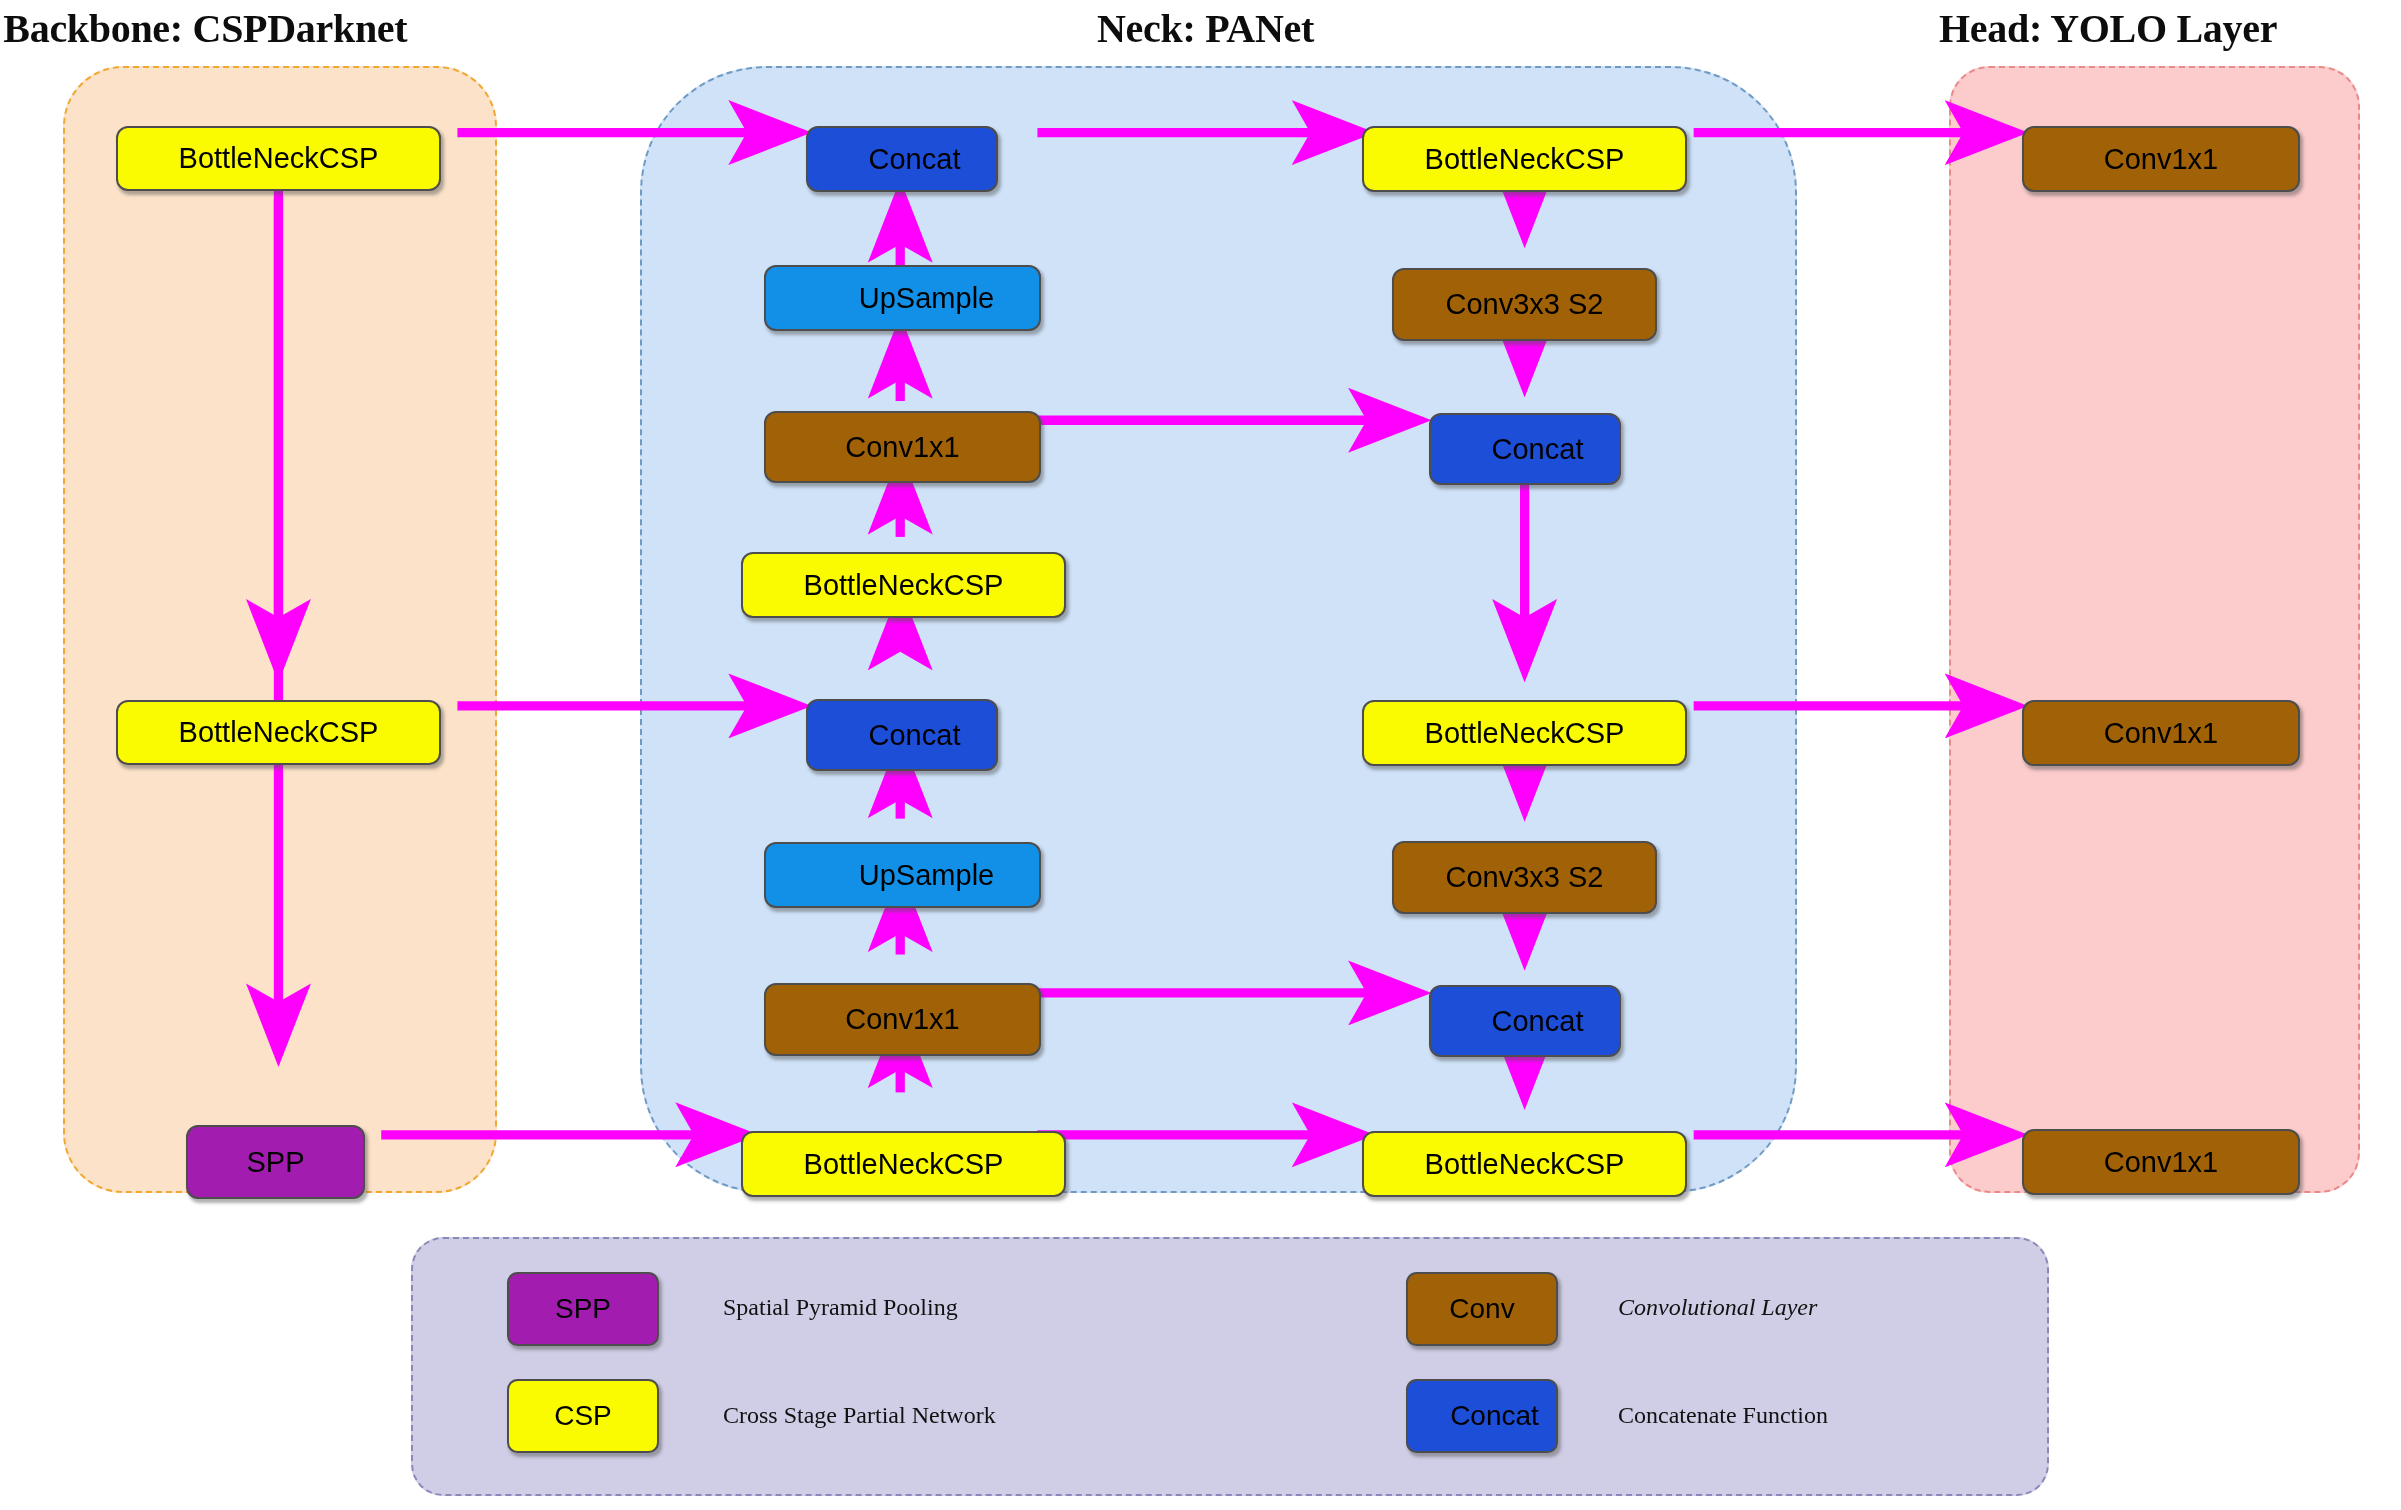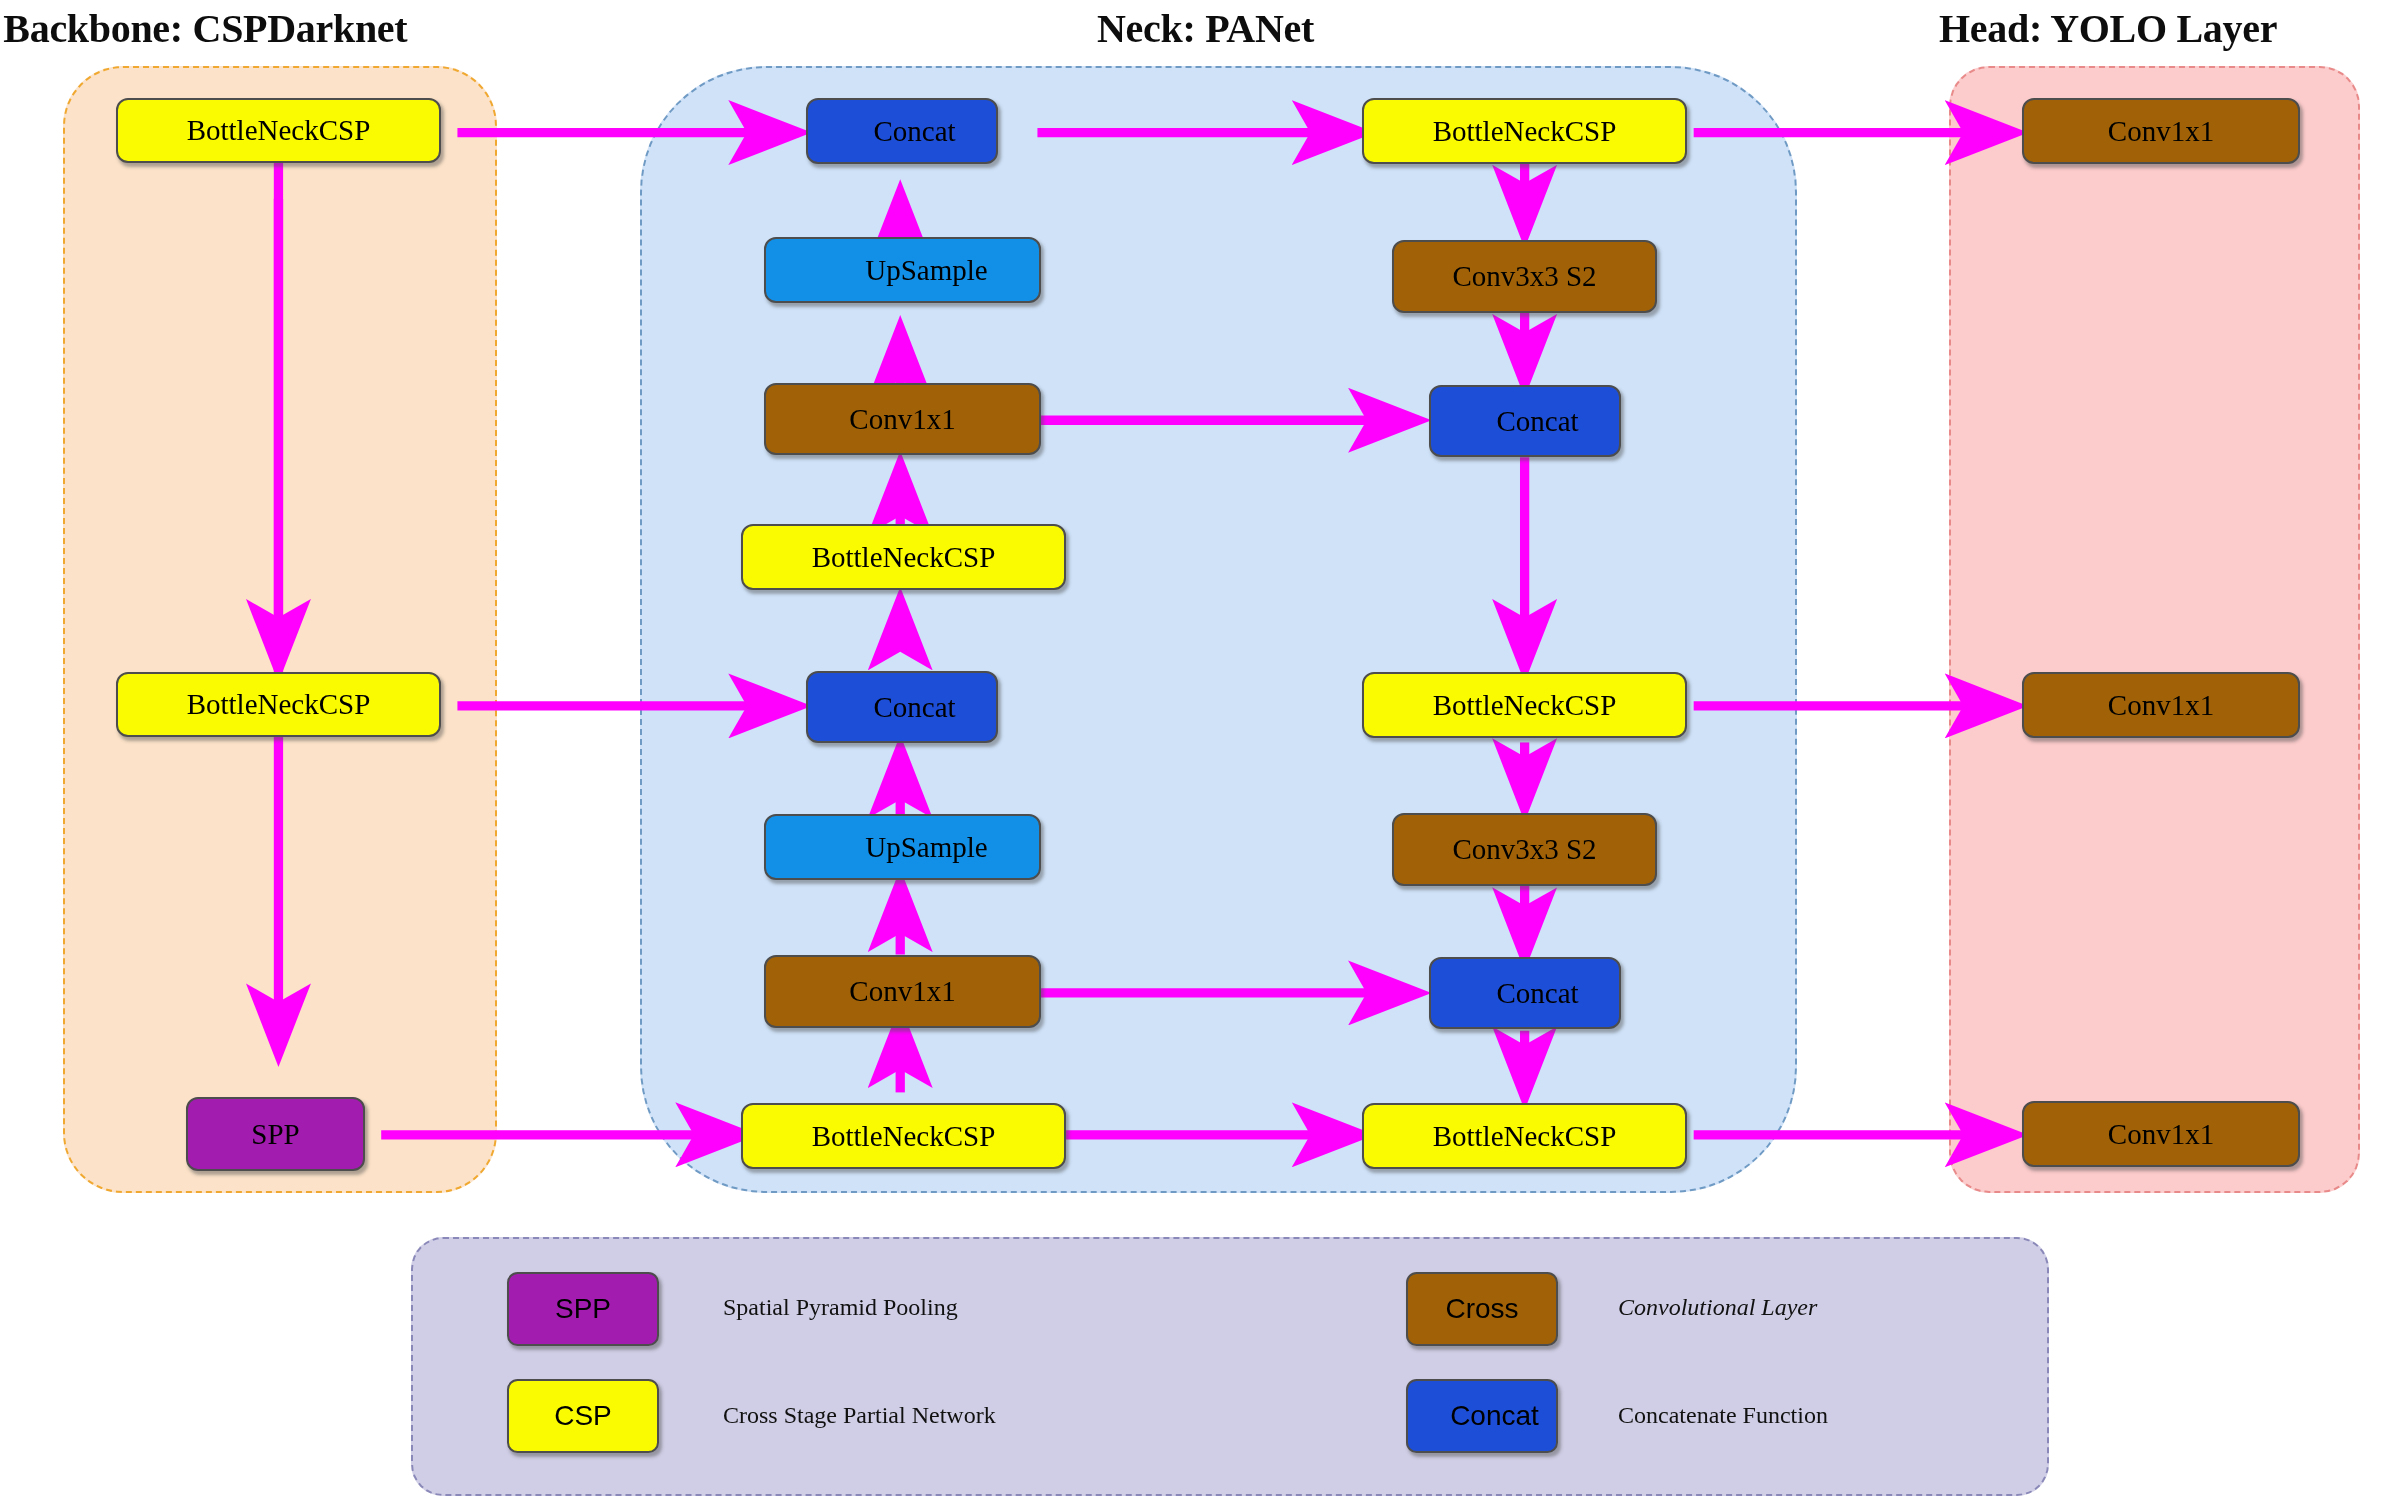--- a/index.html
+++ b/index.html
@@ -17,21 +17,21 @@
   .region.neck{background:#CFE2F8;border:2.7px dashed #6F9AC4;border-radius:126px;}
   .region.head{background:#FCCBCB;border:2.7px dashed #E98A8A;border-radius:40px;}
   .region.legend{background:#CFCEE6;border:2.7px dashed #8A88B8;border-radius:32px;}
 
   
   .node{position:absolute;box-sizing:border-box;display:flex;
         align-items:center;justify-content:center;
         border:2px solid #4d4d4d;border-radius:12px;
         box-shadow:2.7px 3.3px 3.3px rgba(80,80,80,0.45);
         font-size:29px;color:#000;line-height:1;
-        font-family:Liberation Serif, serif;white-space:nowrap;}
+        font-family:Liberation Sans, sans-serif;white-space:nowrap;margin-top:28px;}
   .n-csp{background:#FAFA00;}
   .n-conv{background:#a16207;}
   .n-concat{background:#1d4ed8;padding-left:25px;}
   .n-up{background:#1290E8;padding-left:48px;}
   .n-spp{background:#a21caf;text-align:right;}
 
   
   #wires{position:absolute;left:0;top:0;width:2401px;height:1510px;
          pointer-events:none;}
 
@@ -127,18 +127,18 @@
 <div class="node n-conv" style="left:2022px;top:98px;width:278px;height:66px;">Conv1x1</div>
 <div class="node n-conv" style="left:2022px;top:672px;width:278px;height:66px;">Conv1x1</div>
 <div class="node n-conv" style="left:2022px;top:1101px;width:278px;height:66px;">Conv1x1</div>
 
 <div class="lg-chip n-spp" style="left:507px;top:1272px;width:152px;height:74px;">SPP</div>
 <div class="lg-text" style="left:723px;top:1294px;">Spatial Pyramid Pooling</div>
 
 <div class="lg-chip n-csp" style="left:507px;top:1379px;width:152px;height:74px;text-align:right;">CSP</div>
 <div class="lg-text" style="left:723px;top:1402px;">Cross Stage Partial Network</div>
 
-<div class="lg-chip n-conv" style="left:1406px;top:1272px;width:152px;height:74px;">Cross</div>
+<div class="lg-chip n-conv" style="left:1406px;top:1272px;width:152px;height:74px;">Conv</div>
 <div class="lg-text" style="left:1618px;top:1294px;font-style:italic;">Convolutional Layer</div>
 
 <div class="lg-chip n-concat" style="left:1406px;top:1379px;width:152px;height:74px;">Concat</div>
 <div class="lg-text" style="left:1618px;top:1402px;">Concatenate Function</div>
 
 
 </body></html>

